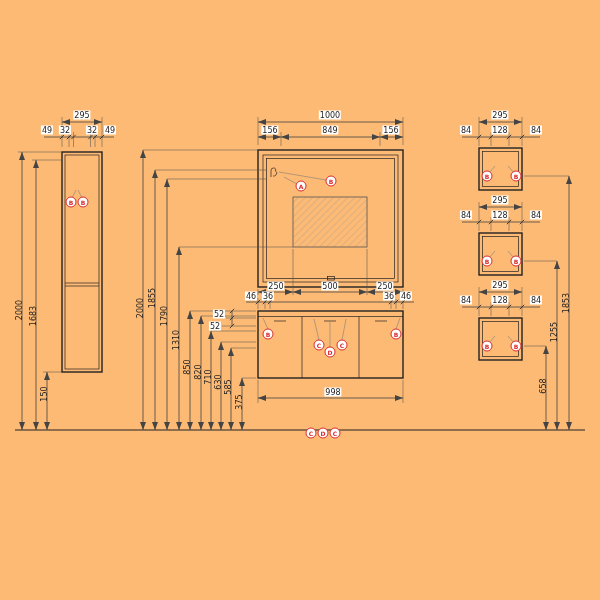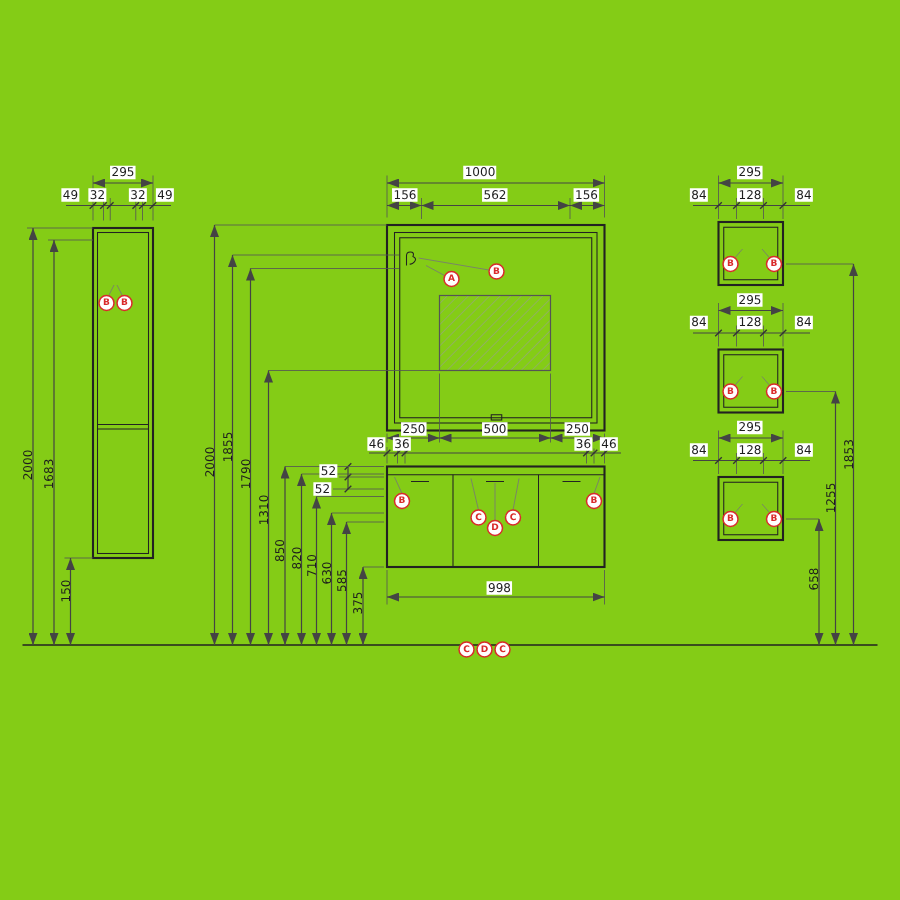--- a/index.html
+++ b/index.html
@@ -1,16 +1,16 @@
 <!DOCTYPE html>
 <html><head>
 <meta charset="utf-8">
 <style>
   html,body{margin:0;padding:0;background:#ffffff;}
-  .canvas{position:relative;width:600px;height:600px;background:#84cc16;overflow:hidden;
+  .canvas{position:relative;width:600px;height:600px;background:#fdba74;overflow:hidden;
           font-family:"DejaVu Sans",sans-serif;}
   svg{position:absolute;left:0;top:0;}
   .obj{fill:none;stroke:#222;stroke-width:1.4;}
   .obj2{fill:none;stroke:#222;stroke-width:0.7;}
   .dim{fill:none;stroke:#444;stroke-width:0.8;}
   .ext{fill:none;stroke:#555;stroke-width:0.55;}
   .leader{fill:none;stroke:#777;stroke-width:0.55;}
   .tick{stroke:#333;stroke-width:0.9;}
   .lbl{position:absolute;transform:translate(-50%,-50%);font-size:8px;color:#1d1d1d;
        white-space:nowrap;background:#ffffff;padding:0 1px;line-height:9px;}
@@ -226,23 +226,23 @@
     <line class="dim" x1="569" y1="176" x2="569" y2="430" marker-start="url(#ah)" marker-end="url(#ah)"></line>
   </g>
 </svg>
 
 <div class="lbl" style="left:82px;top:115px">295</div>
 <div class="lbl" style="left:47px;top:130px">49</div>
 <div class="lbl" style="left:65px;top:130px">32</div>
 <div class="lbl" style="left:92px;top:130px">32</div>
 <div class="lbl" style="left:110px;top:130px">49</div>
 
-<div class="lbl" style="left:320px;top:115px">1000</div>
+<div class="lbl" style="left:330px;top:115px">1000</div>
 <div class="lbl" style="left:270px;top:130px">156</div>
-<div class="lbl" style="left:330px;top:130px">562</div>
+<div class="lbl" style="left:330px;top:130px">849</div>
 <div class="lbl" style="left:391px;top:130px">156</div>
 <div class="lbl" style="left:276px;top:286px">250</div>
 <div class="lbl" style="left:330px;top:286px">500</div>
 <div class="lbl" style="left:385px;top:286px">250</div>
 
 <div class="lbl" style="left:251px;top:296px">46</div>
 <div class="lbl" style="left:268px;top:296px">36</div>
 <div class="lbl" style="left:389px;top:296px">36</div>
 <div class="lbl" style="left:406px;top:296px">46</div>
 <div class="lbl" style="left:219px;top:314px">52</div>

